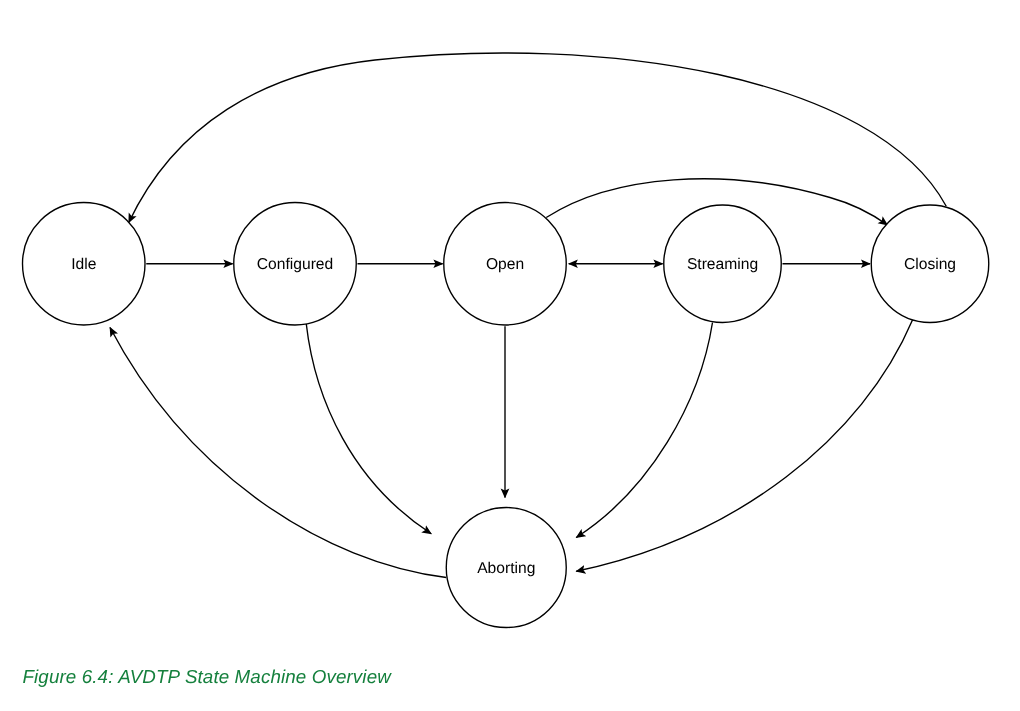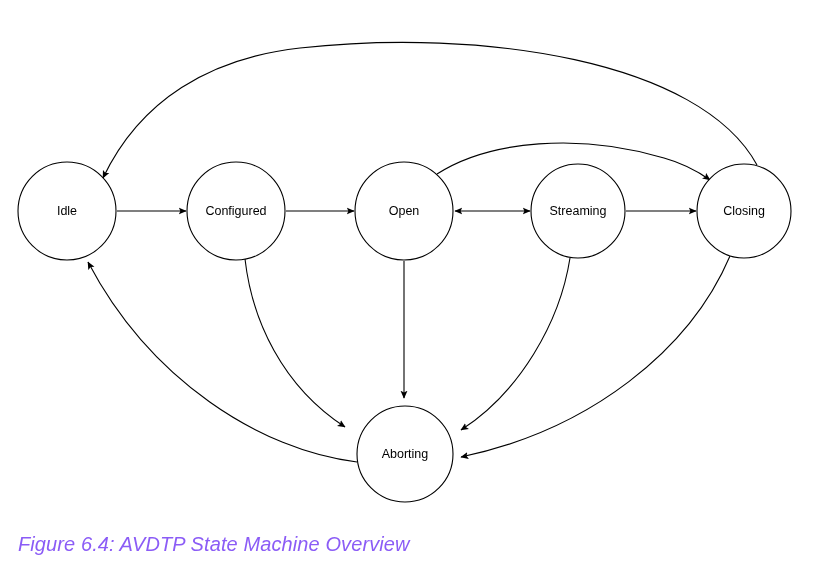--- a/index.html
+++ b/index.html
@@ -44,22 +44,22 @@
     fill: none;
     stroke: #000000;
     stroke-width: 1.1;
   }
   .caption {
     position: absolute;
     left: 18px;
     top: 533px;
     font-family: "Liberation Sans", sans-serif;
     font-style: italic;
-    font-size: 20px;
-    color: #8b5cf6;
+    font-size: 15px;
+    color: #15803d;
     white-space: nowrap;
     letter-spacing: 0.1px;
   }
 </style>
 </head>
 <body>
 
 <div id="figure-root">
 
   <svg id="diagram-svg" viewBox="0 0 816 569">

